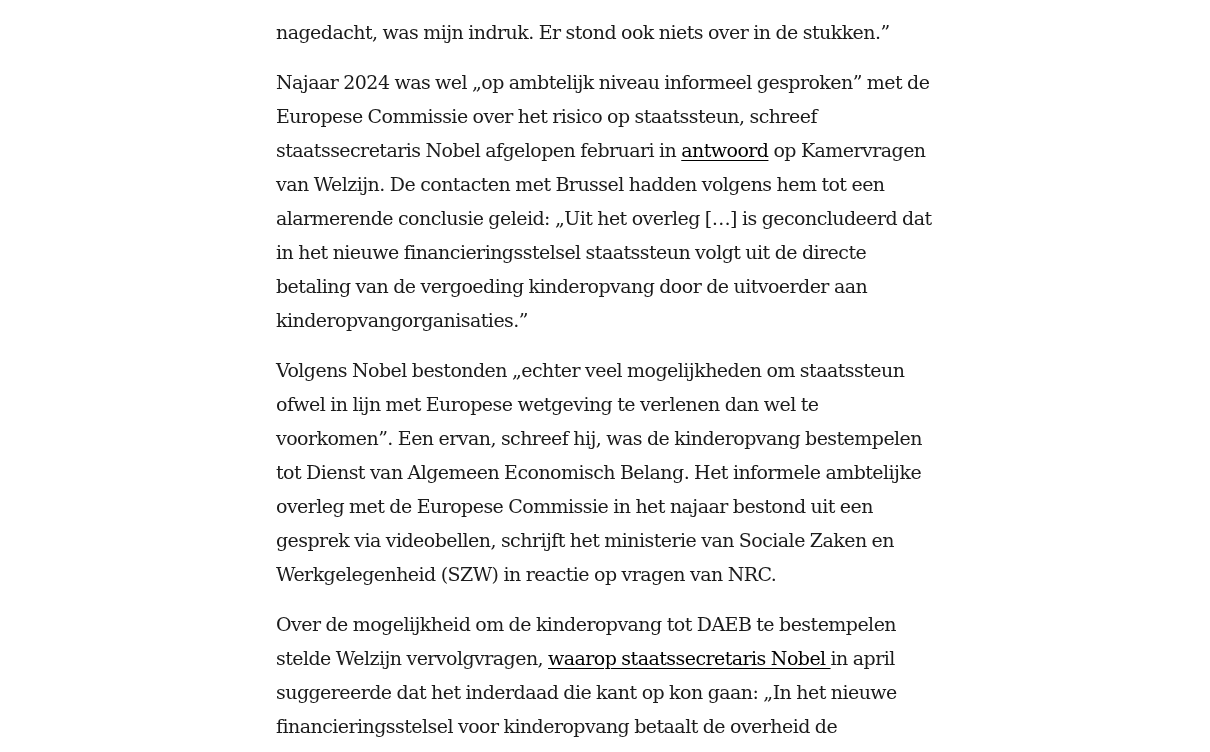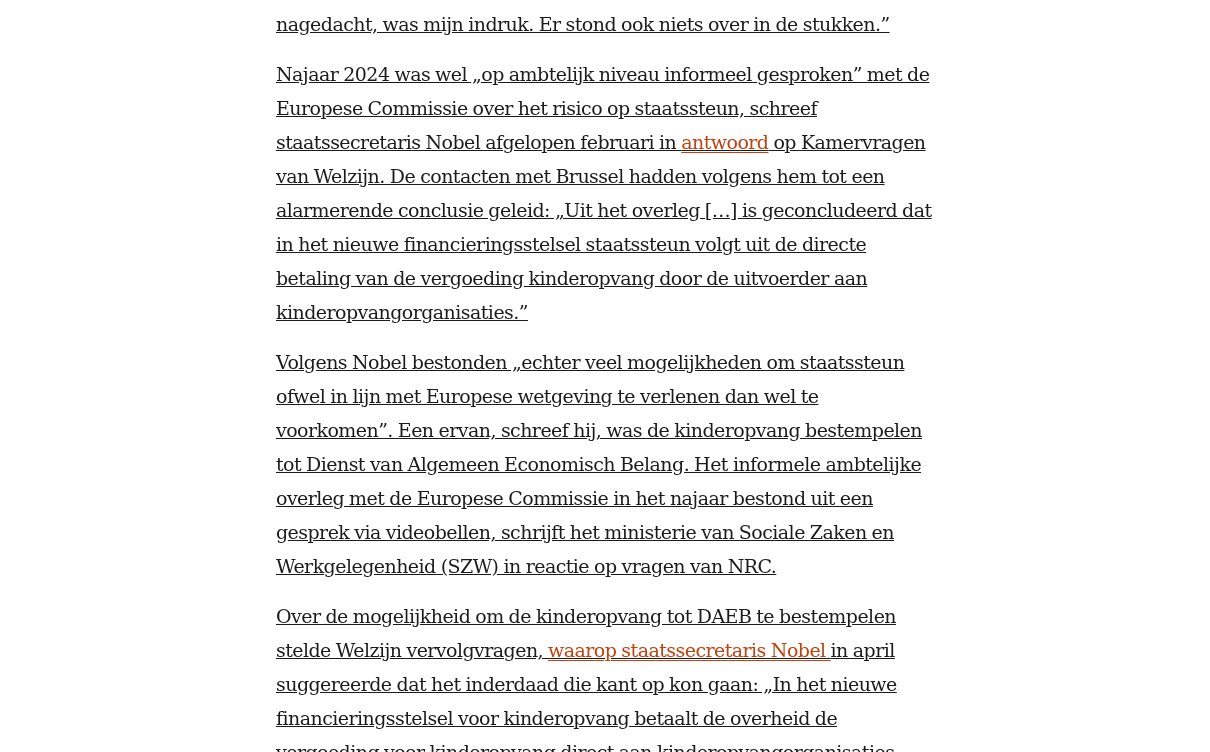--- a/index.html
+++ b/index.html
@@ -16,25 +16,24 @@
       top: -1px;
       width: 660px;
       font-family: "DejaVu Serif", "Liberation Serif", serif;
       font-size: 19px;
       line-height: 34px;
       color: #1b1b1b;
       letter-spacing: -0.55px;
       word-spacing: -0.5px;
     }
     .article p {
-      margin: 8px 0 16px 0;
-      text-decoration: underline;
+      margin: 16px 0 16px 0;
     }
     .article a {
-      color: #c2410c;
+      color: #000000;
       text-decoration: underline;
       text-decoration-thickness: 1px;
       text-underline-offset: 3px;
     }
   </style>
 </head>
 <body>
 
 <div class="article">
   <p>

